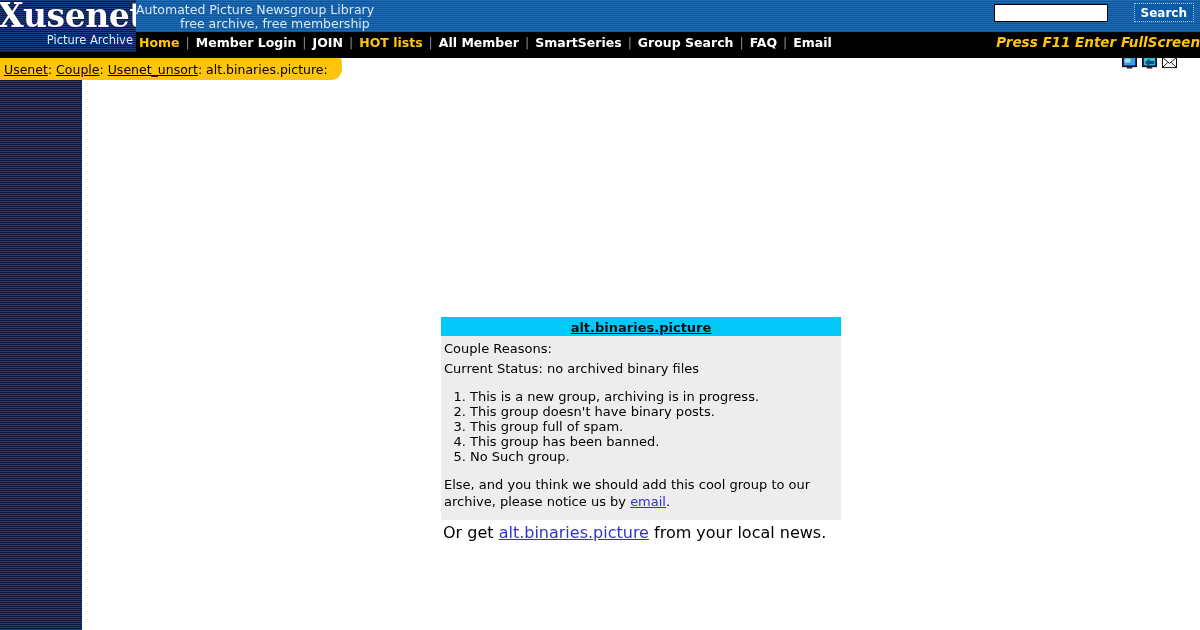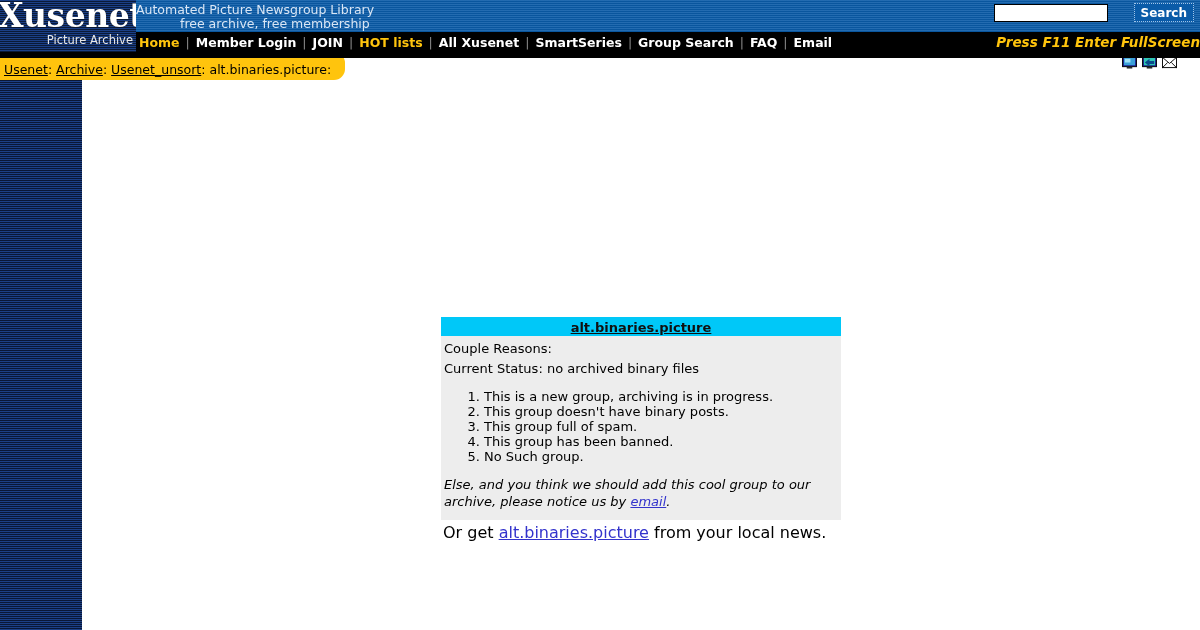--- a/index.html
+++ b/index.html
@@ -216,32 +216,31 @@
     padding: 3px 1px 10px 1px;
   }
   .info-line {
     font-size: 13px;
     color: #000;
     padding: 2px 0 2px 2px;
     line-height: 16px;
   }
   #reason-list {
     margin: 10px 0 12px 0;
-    padding-left: 42px;
+    padding-left: 28px;
     font-size: 13px;
     line-height: 15px;
     color: #000;
   }
   #reason-list li { padding: 0; margin: 0; }
   #else-text {
     font-size: 13px;
     line-height: 17px;
     color: #000;
     padding: 0 12px 0 2px;
-    font-style: italic;
   }
   #else-text a, #localnews-line a {
     color: #3333cc;
     text-decoration: underline;
     cursor: pointer;
   }
   #localnews-line {
     background: #ffffff;
     font-size: 16px;
     color: #000;
@@ -271,37 +270,37 @@
 <div id="navbar">
   <div id="nav-items">
       <a class="nav-link hot">Home</a>
       <span class="nav-sep">|</span>
       <a class="nav-link">Member Login</a>
       <span class="nav-sep">|</span>
       <a class="nav-link">JOIN</a>
       <span class="nav-sep">|</span>
       <a class="nav-link hot">HOT lists</a>
       <span class="nav-sep">|</span>
-      <a class="nav-link">All Xusenet</a>
+      <a class="nav-link">All Member</a>
       <span class="nav-sep">|</span>
       <a class="nav-link">SmartSeries</a>
       <span class="nav-sep">|</span>
       <a class="nav-link">Group Search</a>
       <span class="nav-sep">|</span>
       <a class="nav-link">FAQ</a>
       <span class="nav-sep">|</span>
       <a class="nav-link">Email</a>
     </div>
   <div id="fullscreen-note">Press F11 Enter FullScreen</div>
 </div>
 
 <div id="breadcrumb">
     <a>Usenet</a>
     <span class="crumb-sep">: </span>
-    <a>Archive</a>
+    <a>Couple</a>
     <span class="crumb-sep">: </span>
     <a>Usenet_unsort</a>
     <span class="crumb-sep">: </span>
     <span>alt.binaries.picture</span>
     <span class="crumb-sep">: </span>
   </div>
 
 <div id="corner-icons">
   <svg class="mini-icon" viewBox="0 0 16 14">
     <rect x="0.5" y="0.5" width="15" height="11" fill="#1a1a8c" stroke="#000"></rect>

